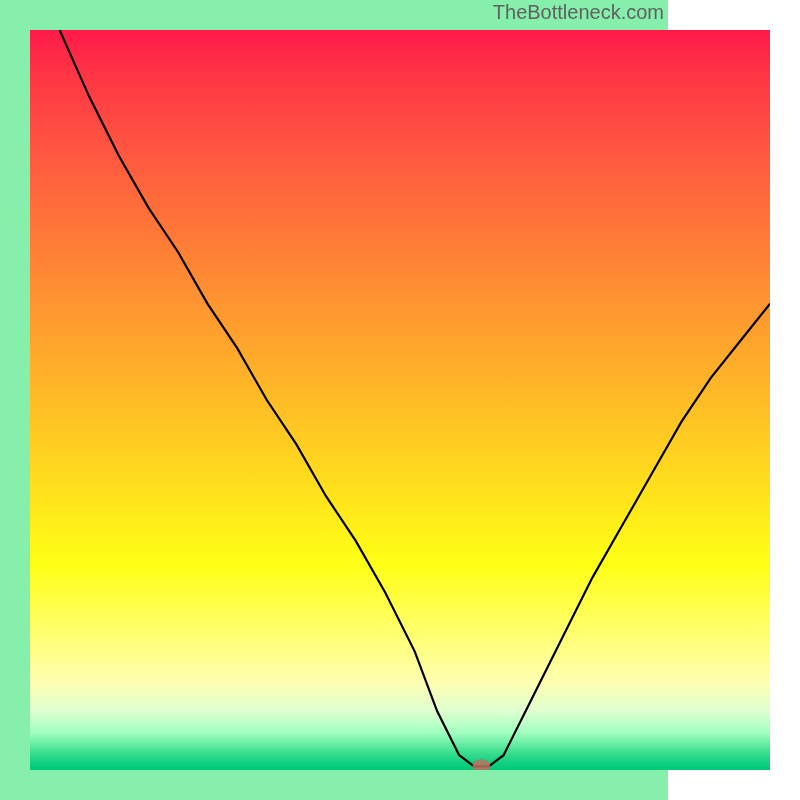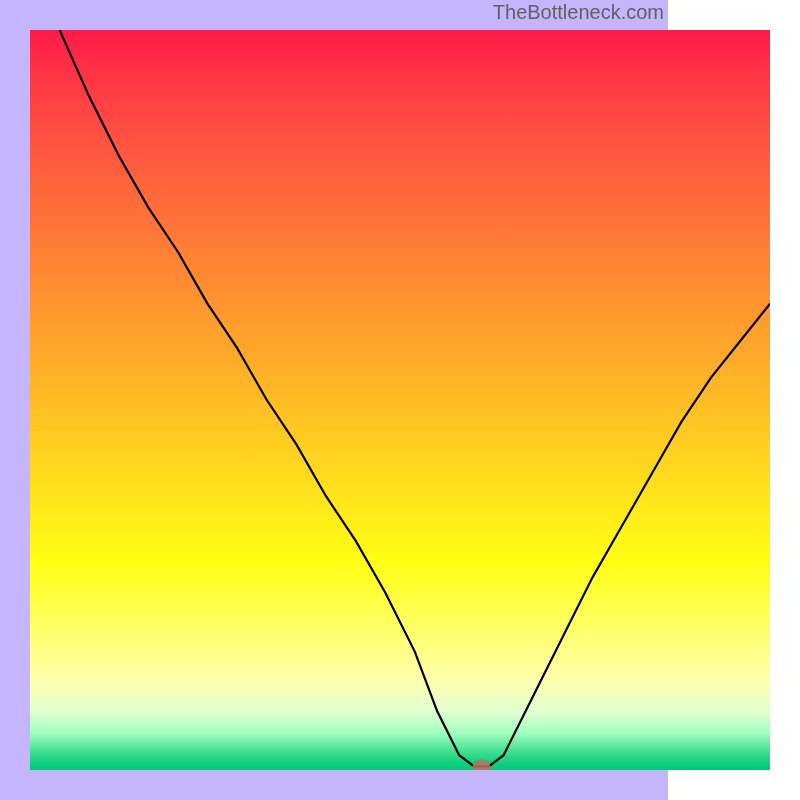--- a/index.html
+++ b/index.html
@@ -5,21 +5,21 @@
   body {
     margin: 0;
     padding: 0;
     background: #fff;
     font-family: Arial, Helvetica, sans-serif;
   }
   .chart-container {
     position: relative;
     width: 668px;
     height: 800px;
-    background: #c4b5fd;
+    background: #86efac;
   }
   .watermark {
     position: absolute;
     top: 1px;
     right: 4px;
     font-size: 20px;
     color: #606060;
     font-weight: 500;
     font-family: Arial, sans-serif;
     z-index: 10;

